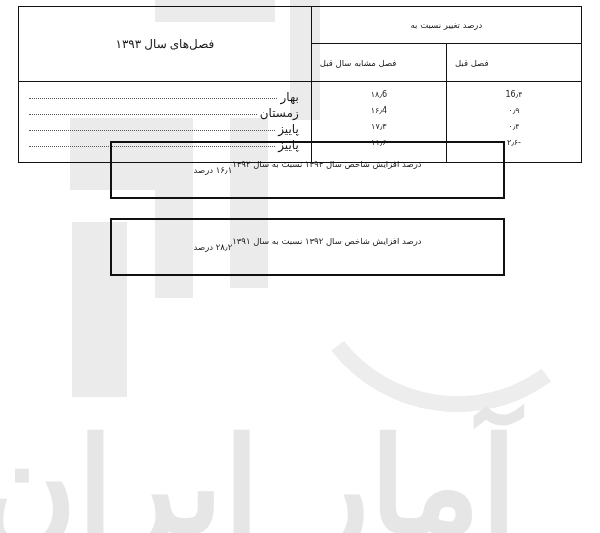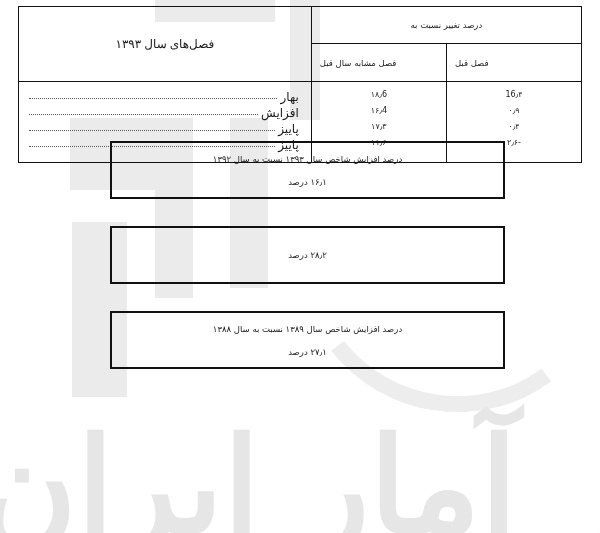--- a/index.html
+++ b/index.html
@@ -140,24 +140,23 @@
   
   .boxes {
     position: absolute;
     top: 141px;
     right: 95px;
     left: 110px;
   }
   .info-box {
     border: 2px solid #111;
     height: 58px;
-    margin-bottom: 27px;
+    margin-bottom: 19px;
     box-sizing: border-box;
     display: flex;
-    flex-direction: column;
     justify-content: center;
     align-items: center;
     background: transparent;
   }
   .info-title {
     font-size: 8.5px;
     letter-spacing: .3px;
     margin-bottom: 13px;
     text-align: center;
   }
@@ -224,21 +223,21 @@
           <td class="body-col-season">
             <div class="inner-stack">
               <div class="cell-season">
                 <span class="season-line">
                   <span class="season-name">بهار</span>
                   <span class="season-dots"></span>
                 </span>
               </div>
               <div class="cell-season">
                 <span class="season-line">
-                  <span class="season-name">افزایش</span>
+                  <span class="season-name">زمستان</span>
                   <span class="season-dots"></span>
                 </span>
               </div>
               <div class="cell-season">
                 <span class="season-line">
                   <span class="season-name">پاییز</span>
                   <span class="season-dots"></span>
                 </span>
               </div>
               <div class="cell-season">
@@ -258,30 +257,24 @@
 
     <div class="info-box">
       <div class="info-title">درصد افزایش شاخص سال ۱۳۹۳ نسبت به سال ۱۳۹۲</div>
       <div class="info-value">
         <b>۱۶٫۱</b>
         <span>درصد</span>
       </div>
     </div>
 
     <div class="info-box">
+      <div class="info-title">درصد افزایش شاخص سال ۱۳۹۲ نسبت به سال ۱۳۹۱</div>
       <div class="info-value">
         <b>۲۸٫۲</b>
         <span>درصد</span>
       </div>
     </div>
 
 
 
-    <div class="info-box">
-      <div class="info-title">درصد افزایش شاخص سال ۱۳۸۹ نسبت به سال ۱۳۸۸</div>
-      <div class="info-value">
-        <b>۲۷٫۱</b>
-        <span>درصد</span>
-      </div>
-    </div>
 
   </div>
 </div>
 
 </body></html>

